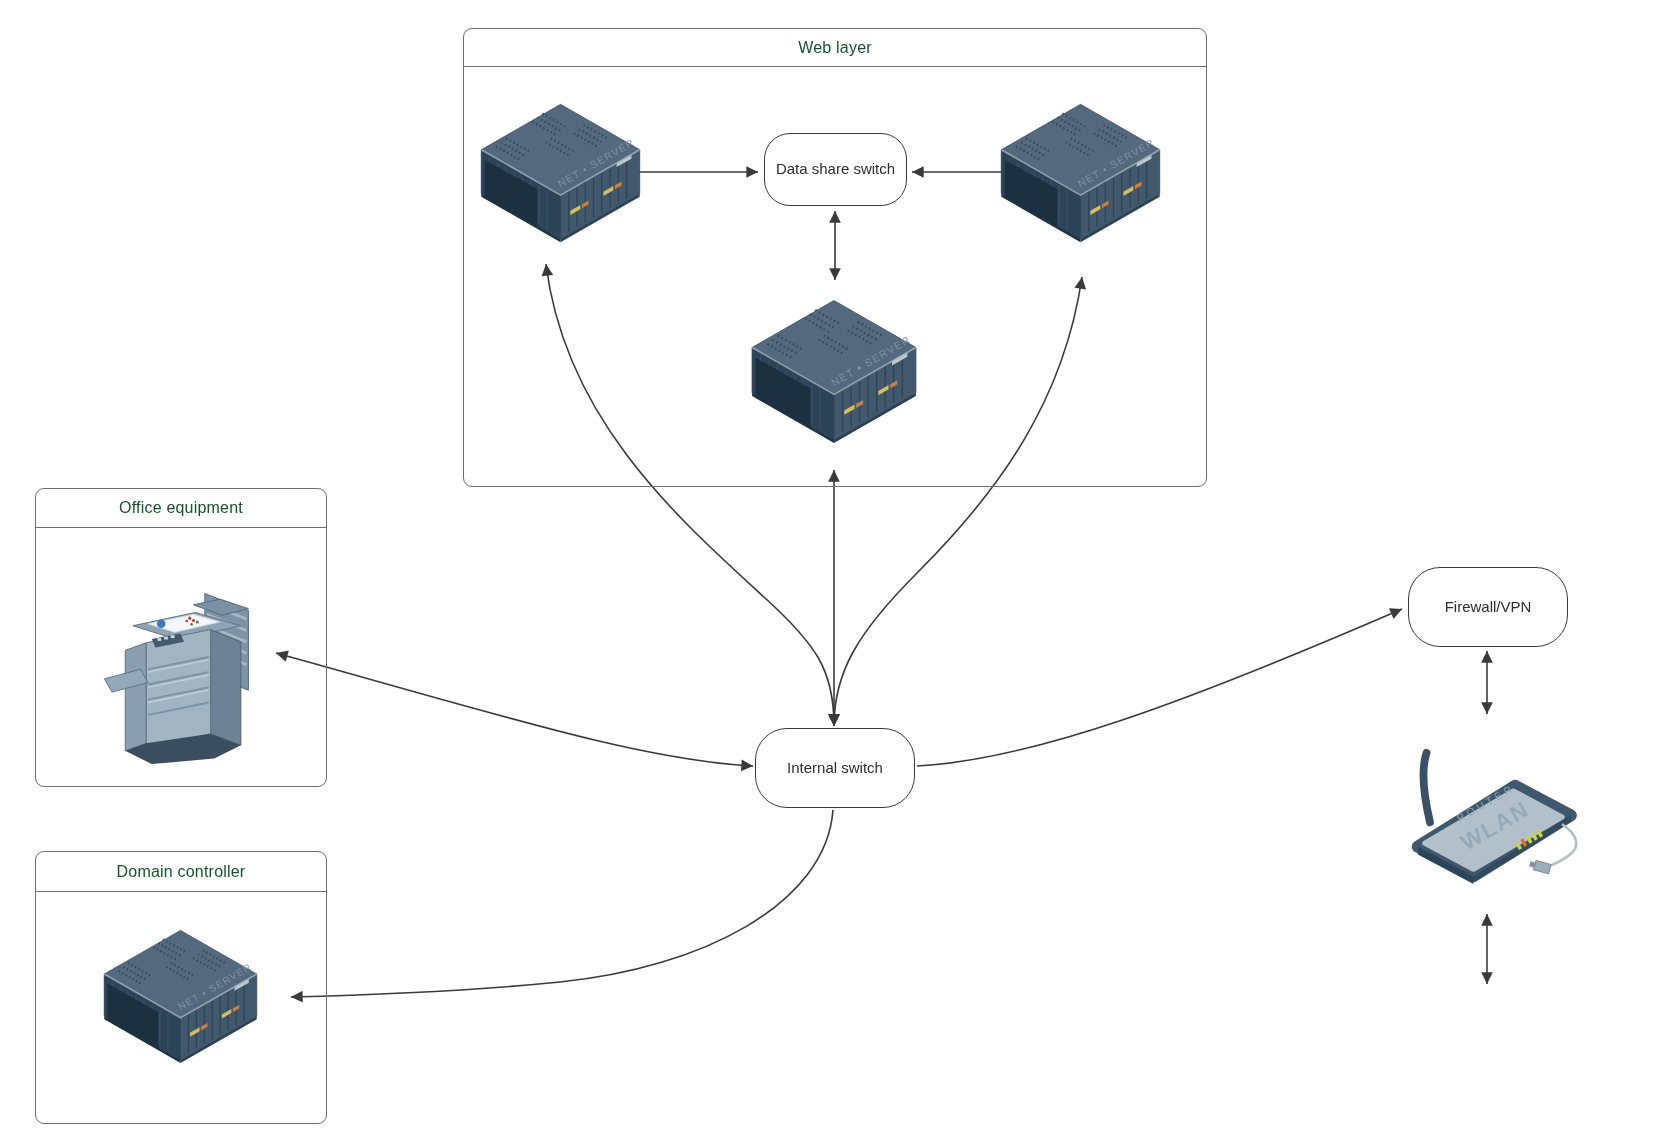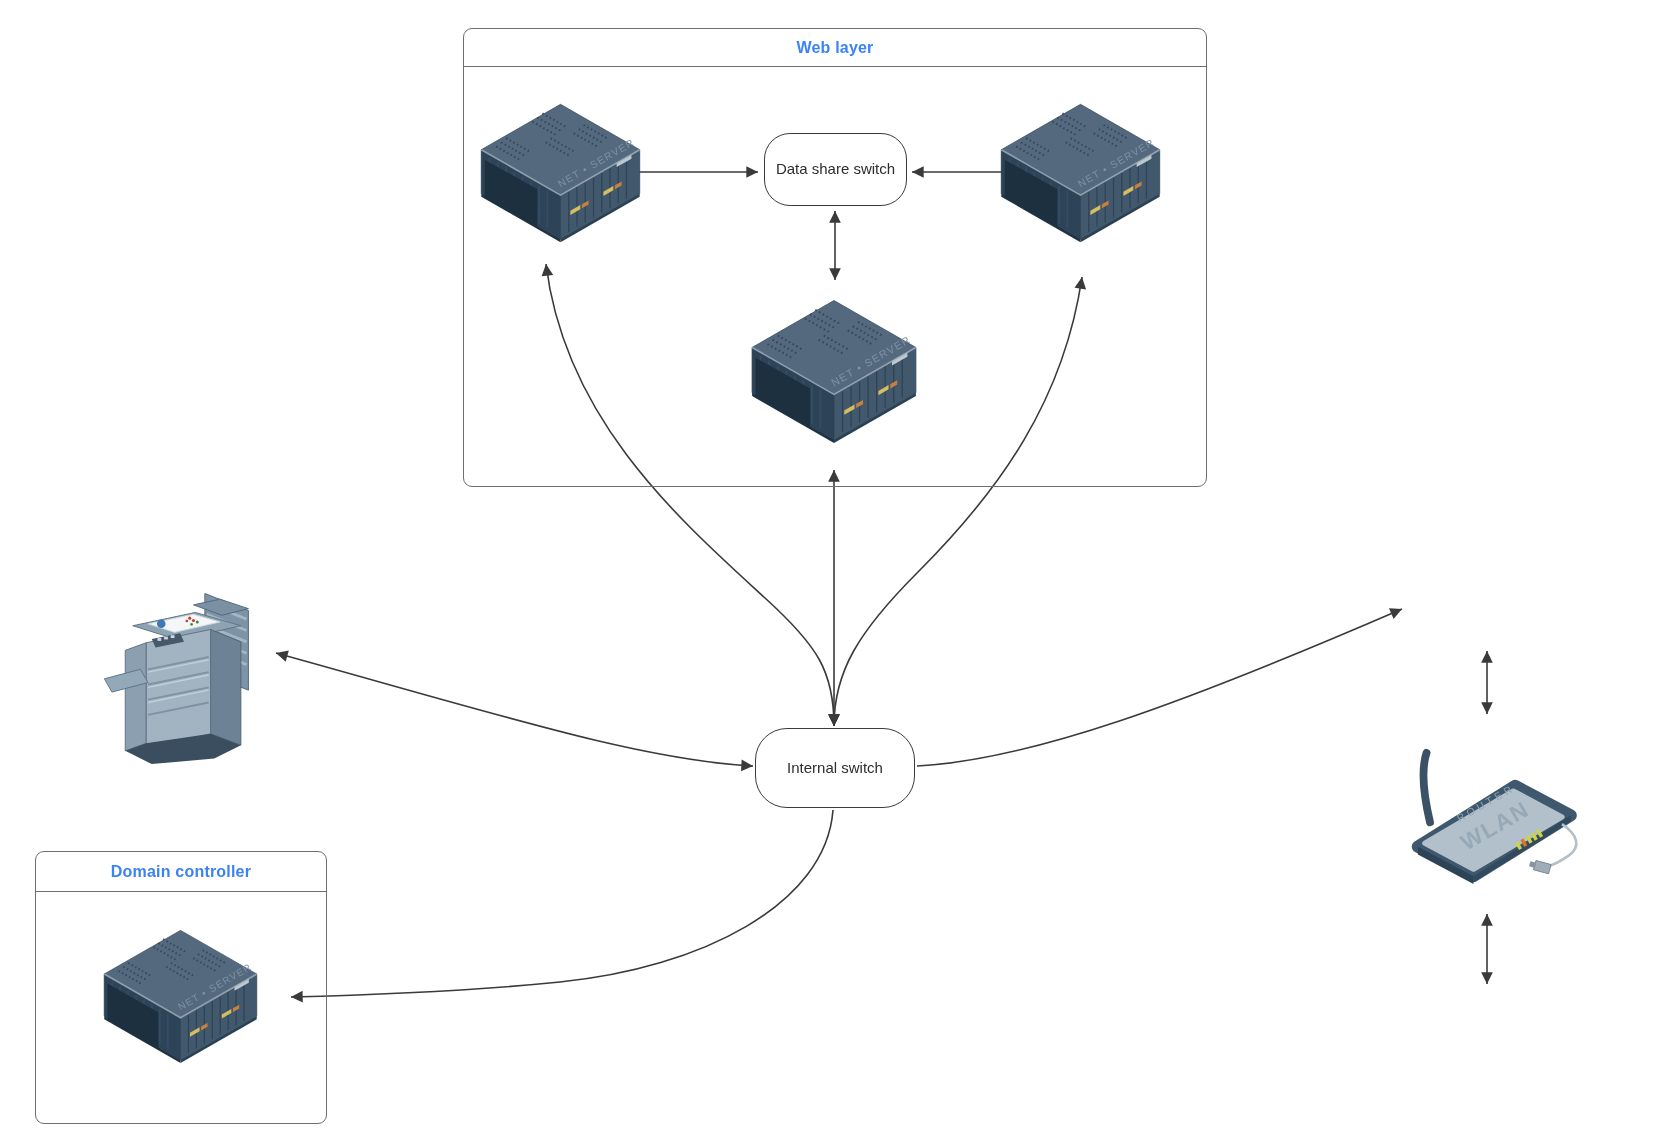--- a/index.html
+++ b/index.html
@@ -2,21 +2,21 @@
 <html><head>
 <meta charset="utf-8">
 <style>
   html,body{margin:0;padding:0;background:#ffffff;}
   body{width:1679px;height:1129px;position:relative;overflow:hidden;
        font-family:"Liberation Sans",sans-serif;color:#2f2f2f;}
   .canvas{position:absolute;inset:0;}
   svg.wires{position:absolute;left:0;top:0;pointer-events:none;}
   .container{position:absolute;border:1.5px solid #6e6e6e;border-radius:9px;background:transparent;box-sizing:border-box;}
   .container-title{display:flex;align-items:center;justify-content:center;
-       border-bottom:1.5px solid #6e6e6e;font-size:16px;color:#3b82f6;letter-spacing:.2px;font-weight:bold;}
+       border-bottom:1.5px solid #6e6e6e;font-size:16px;color:#14532d;letter-spacing:.2px;}
   .node{position:absolute;background:#ffffff;border:1.6px solid #3b3b3b;box-sizing:border-box;
        display:flex;align-items:center;justify-content:center;text-align:center;
        font-size:15px;line-height:1.25;color:#2d2d2d;padding:4px 10px;}
   .icon{position:absolute;}
 </style>
 </head>
 <body>
 
 <div class="canvas">
 
@@ -176,20 +176,23 @@
       <path d="M917,766 C1030,760 1180,705 1402,609" marker-end="url(#arr)"></path>
       <path d="M1487,651 L1487,714" marker-start="url(#arr)" marker-end="url(#arr)"></path>
       <path d="M1487,914 L1487,984" marker-start="url(#arr)" marker-end="url(#arr)"></path>
     </g>
   </svg>
 
   <div class="container" style="left:463px;top:28px;width:744px;height:459px">
     <div class="container-title" style="height:37px">Web layer</div>
   </div>
 
+  <div class="container" style="left:35px;top:488px;width:292px;height:299px">
+    <div class="container-title" style="height:38px">Office equipment</div>
+  </div>
 
   <div class="container" style="left:35px;top:851px;width:292px;height:273px">
     <div class="container-title" style="height:39px">Domain controller</div>
   </div>
 
 
   <svg class="icon" style="left:478px;top:98px" width="165" height="148" viewBox="0 0 200 170">
       <use href="#sym-server"></use>
     </svg>
 
@@ -214,15 +217,18 @@
     </svg>
 
   <div class="node" style="left:764px;top:133px;width:143px;height:73px;border-radius:26px">
     <span>Data share switch</span>
   </div>
 
   <div class="node" style="left:755px;top:728px;width:160px;height:80px;border-radius:32px">
     <span>Internal switch</span>
   </div>
 
+  <div class="node" style="left:1408px;top:567px;width:160px;height:80px;border-radius:32px">
+    <span>Firewall/VPN</span>
+  </div>
 
 
 </div>
 
 </body></html>

